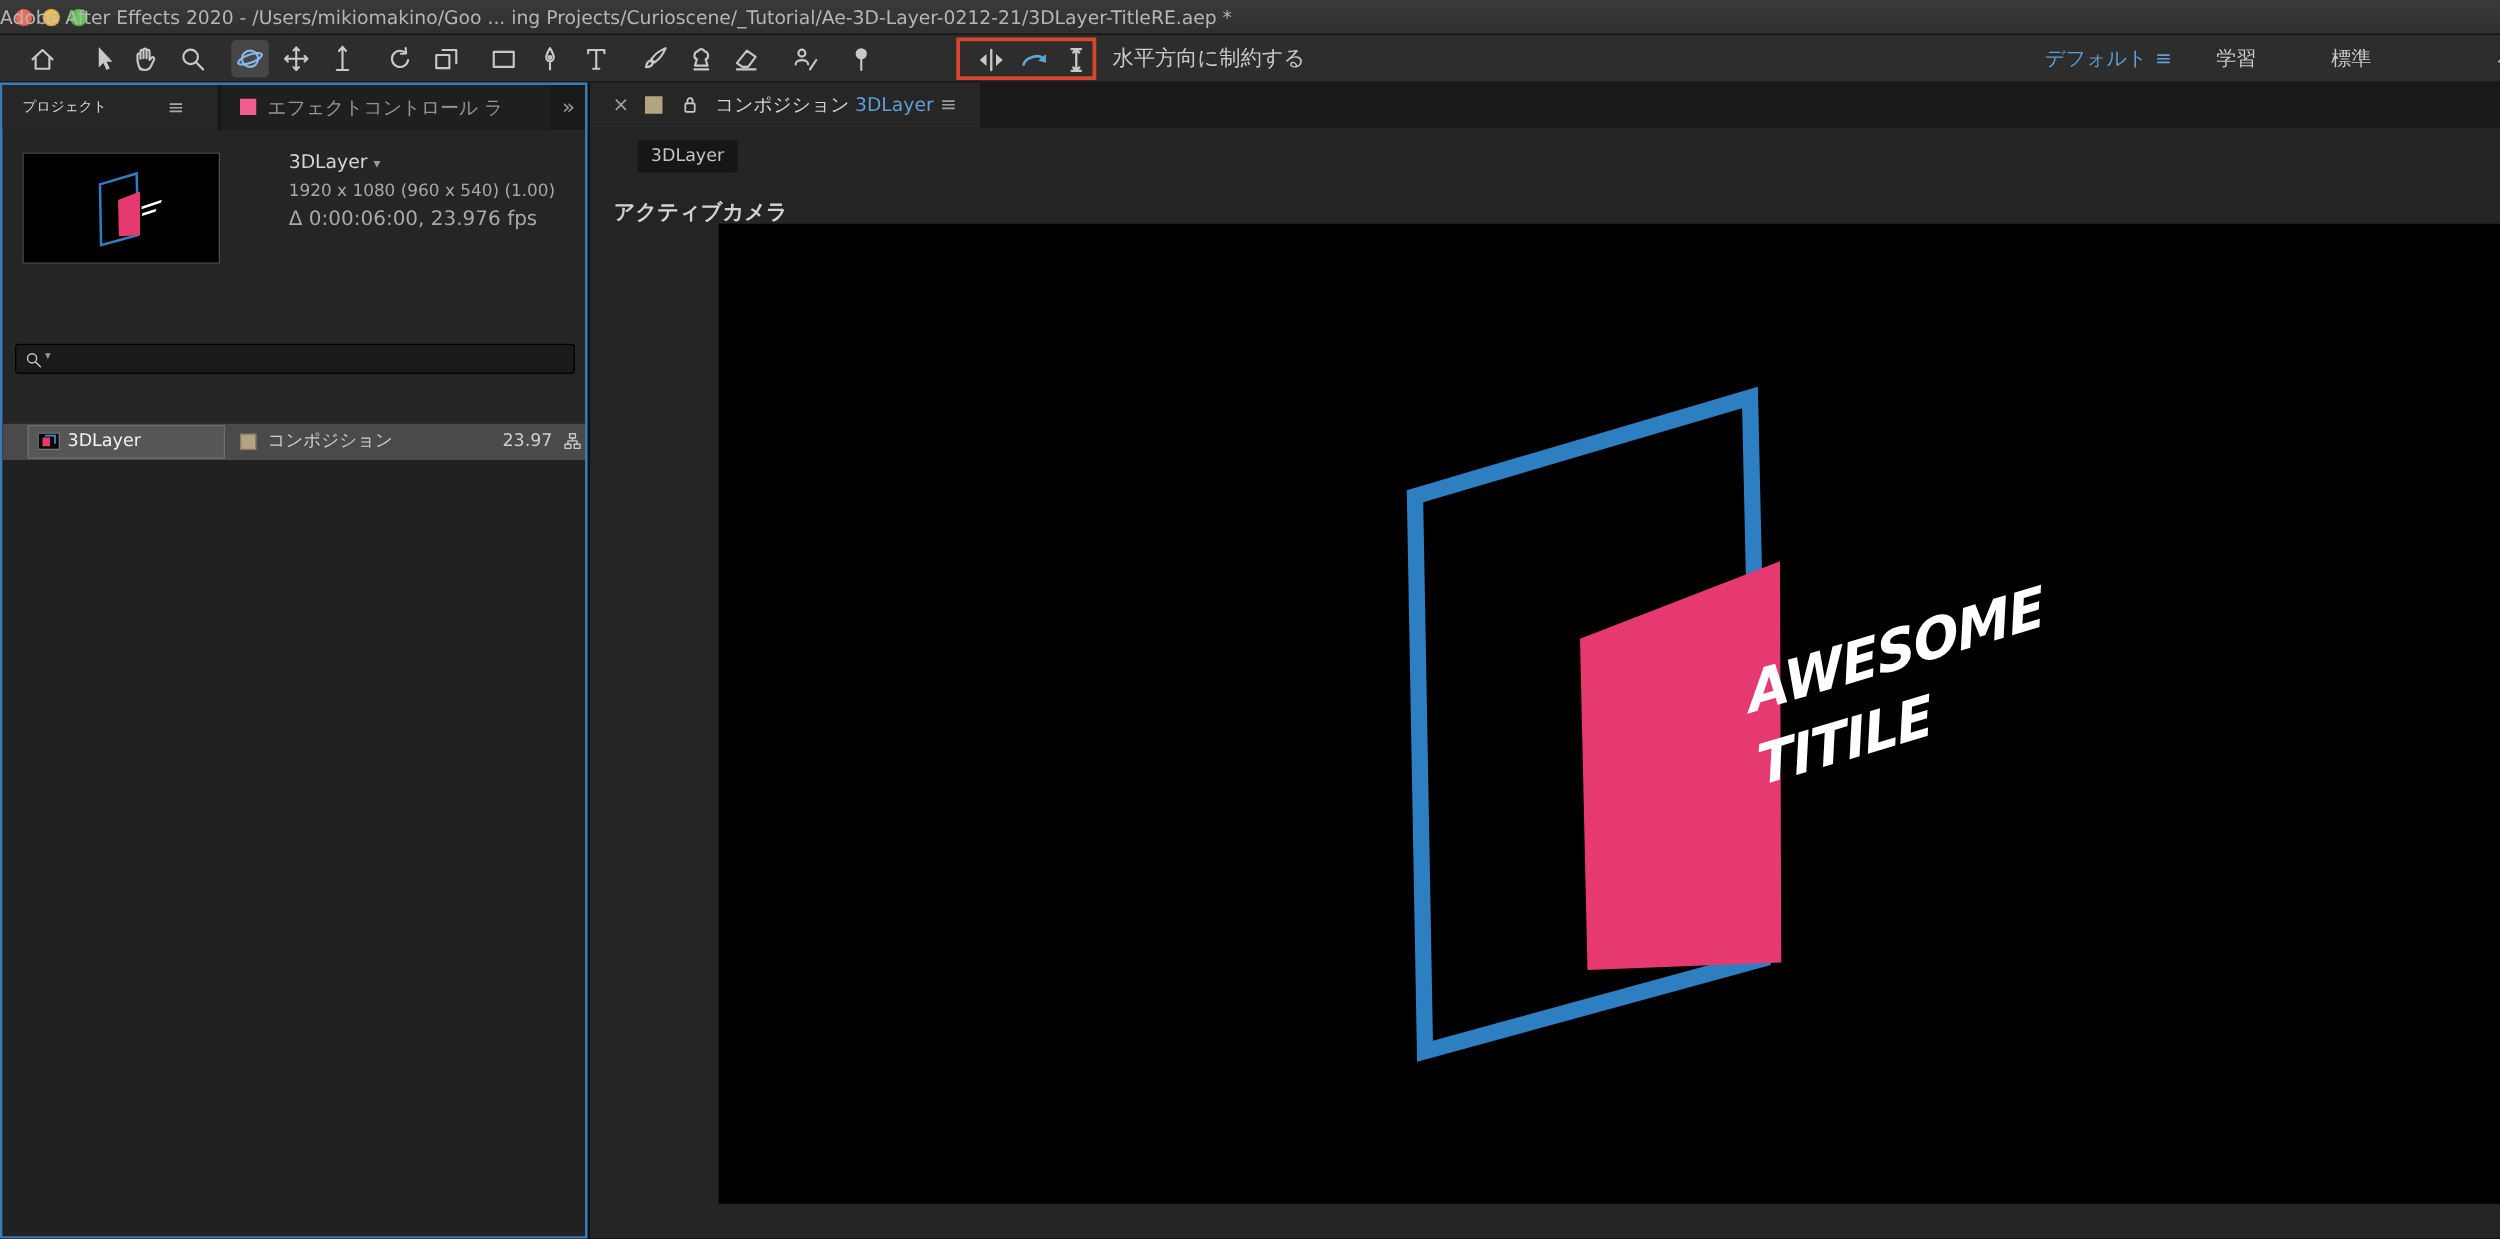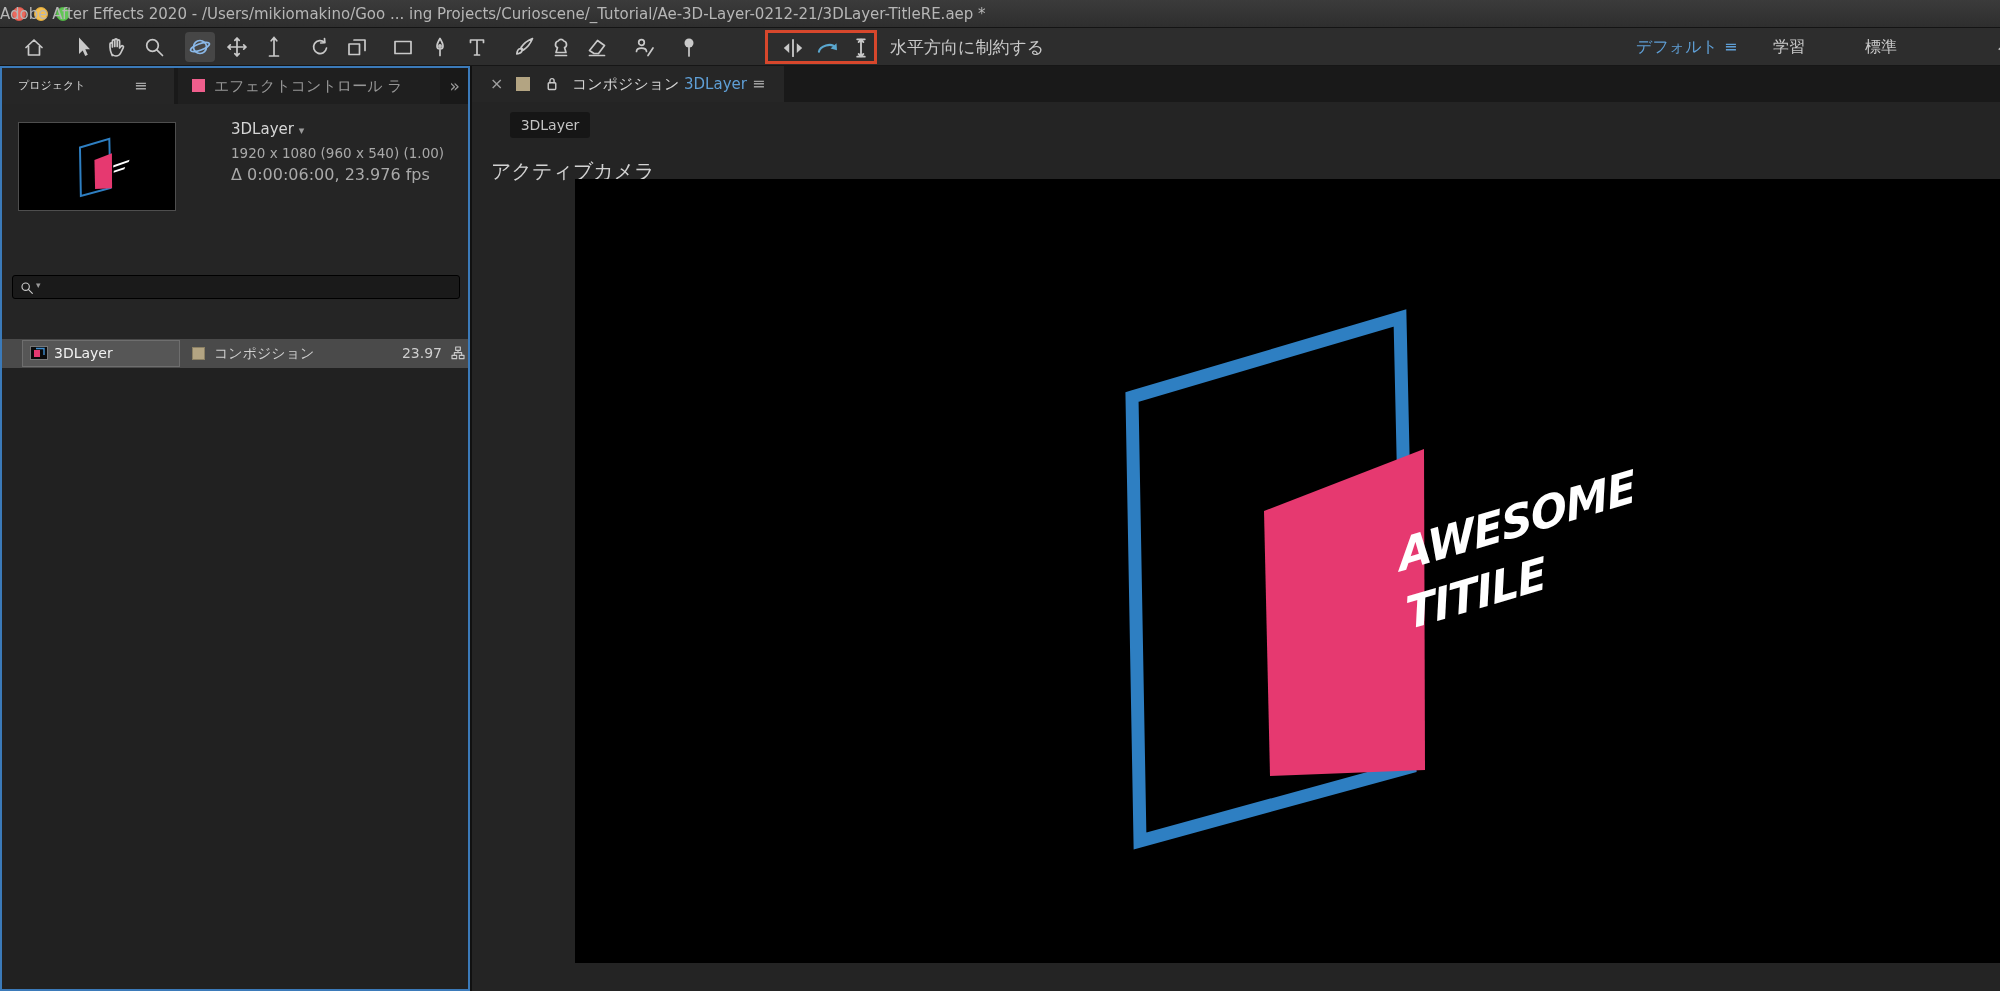--- a/index.html
+++ b/index.html
@@ -81,21 +81,21 @@
   #ctab { position:absolute; left:0; top:0; width:312px; height:36px; background:#262626; }
   #ctab .x { position:absolute; left:18px; top:0; height:36px; line-height:36px; font-size:16px; color:#9f9f9f; }
   #ctab .swatch { position:absolute; left:44px; top:11px; width:14px; height:14px; background:#b3a482; }
   #ctab svg { position:absolute; left:70px; top:8px; width:20px; height:20px; }
   #ctab .t1 { position:absolute; left:100px; top:0; height:36px; line-height:36px; font-size:15px; color:#d4d4d4; }
   #ctab .t2 { position:absolute; left:212px; top:0; height:36px; line-height:36px; font-size:15px; color:#5f9fd6; }
   #ctab .menu { position:absolute; left:280px; top:0; height:36px; line-height:36px; font-size:16px; color:#9f9f9f; }
 
   #comp-mini-tab { position:absolute; left:38px; top:46px; width:80px; height:26px; background:#161616;
     border-radius:3px; text-align:center; line-height:26px; font-size:14px; color:#c4c4c4; }
-  #view-label { position:absolute; left:19px; top:92px; font-size:20px; font-weight:400; color:#d2d2d2; }
+  #view-label { position:absolute; left:19px; top:92px; font-size:17px; font-weight:700; color:#d2d2d2; }
 
   #viewport { position:absolute; left:103px; top:113px; width:1425px; height:784px; background:#000; overflow:hidden; }
   #viewport svg.scene { position:absolute; left:0; top:0; width:1425px; height:784px; }
   #awesome-title { position:absolute; left:820px; top:348px; color:#fff; font-size:44px; font-weight:bold;
     font-style:italic; line-height:1.32; letter-spacing:-1px; white-space:nowrap;
     transform:rotate(-16.5deg) skewX(-9deg); transform-origin:left top; }
 </style>
 </head>
 <body>
 

